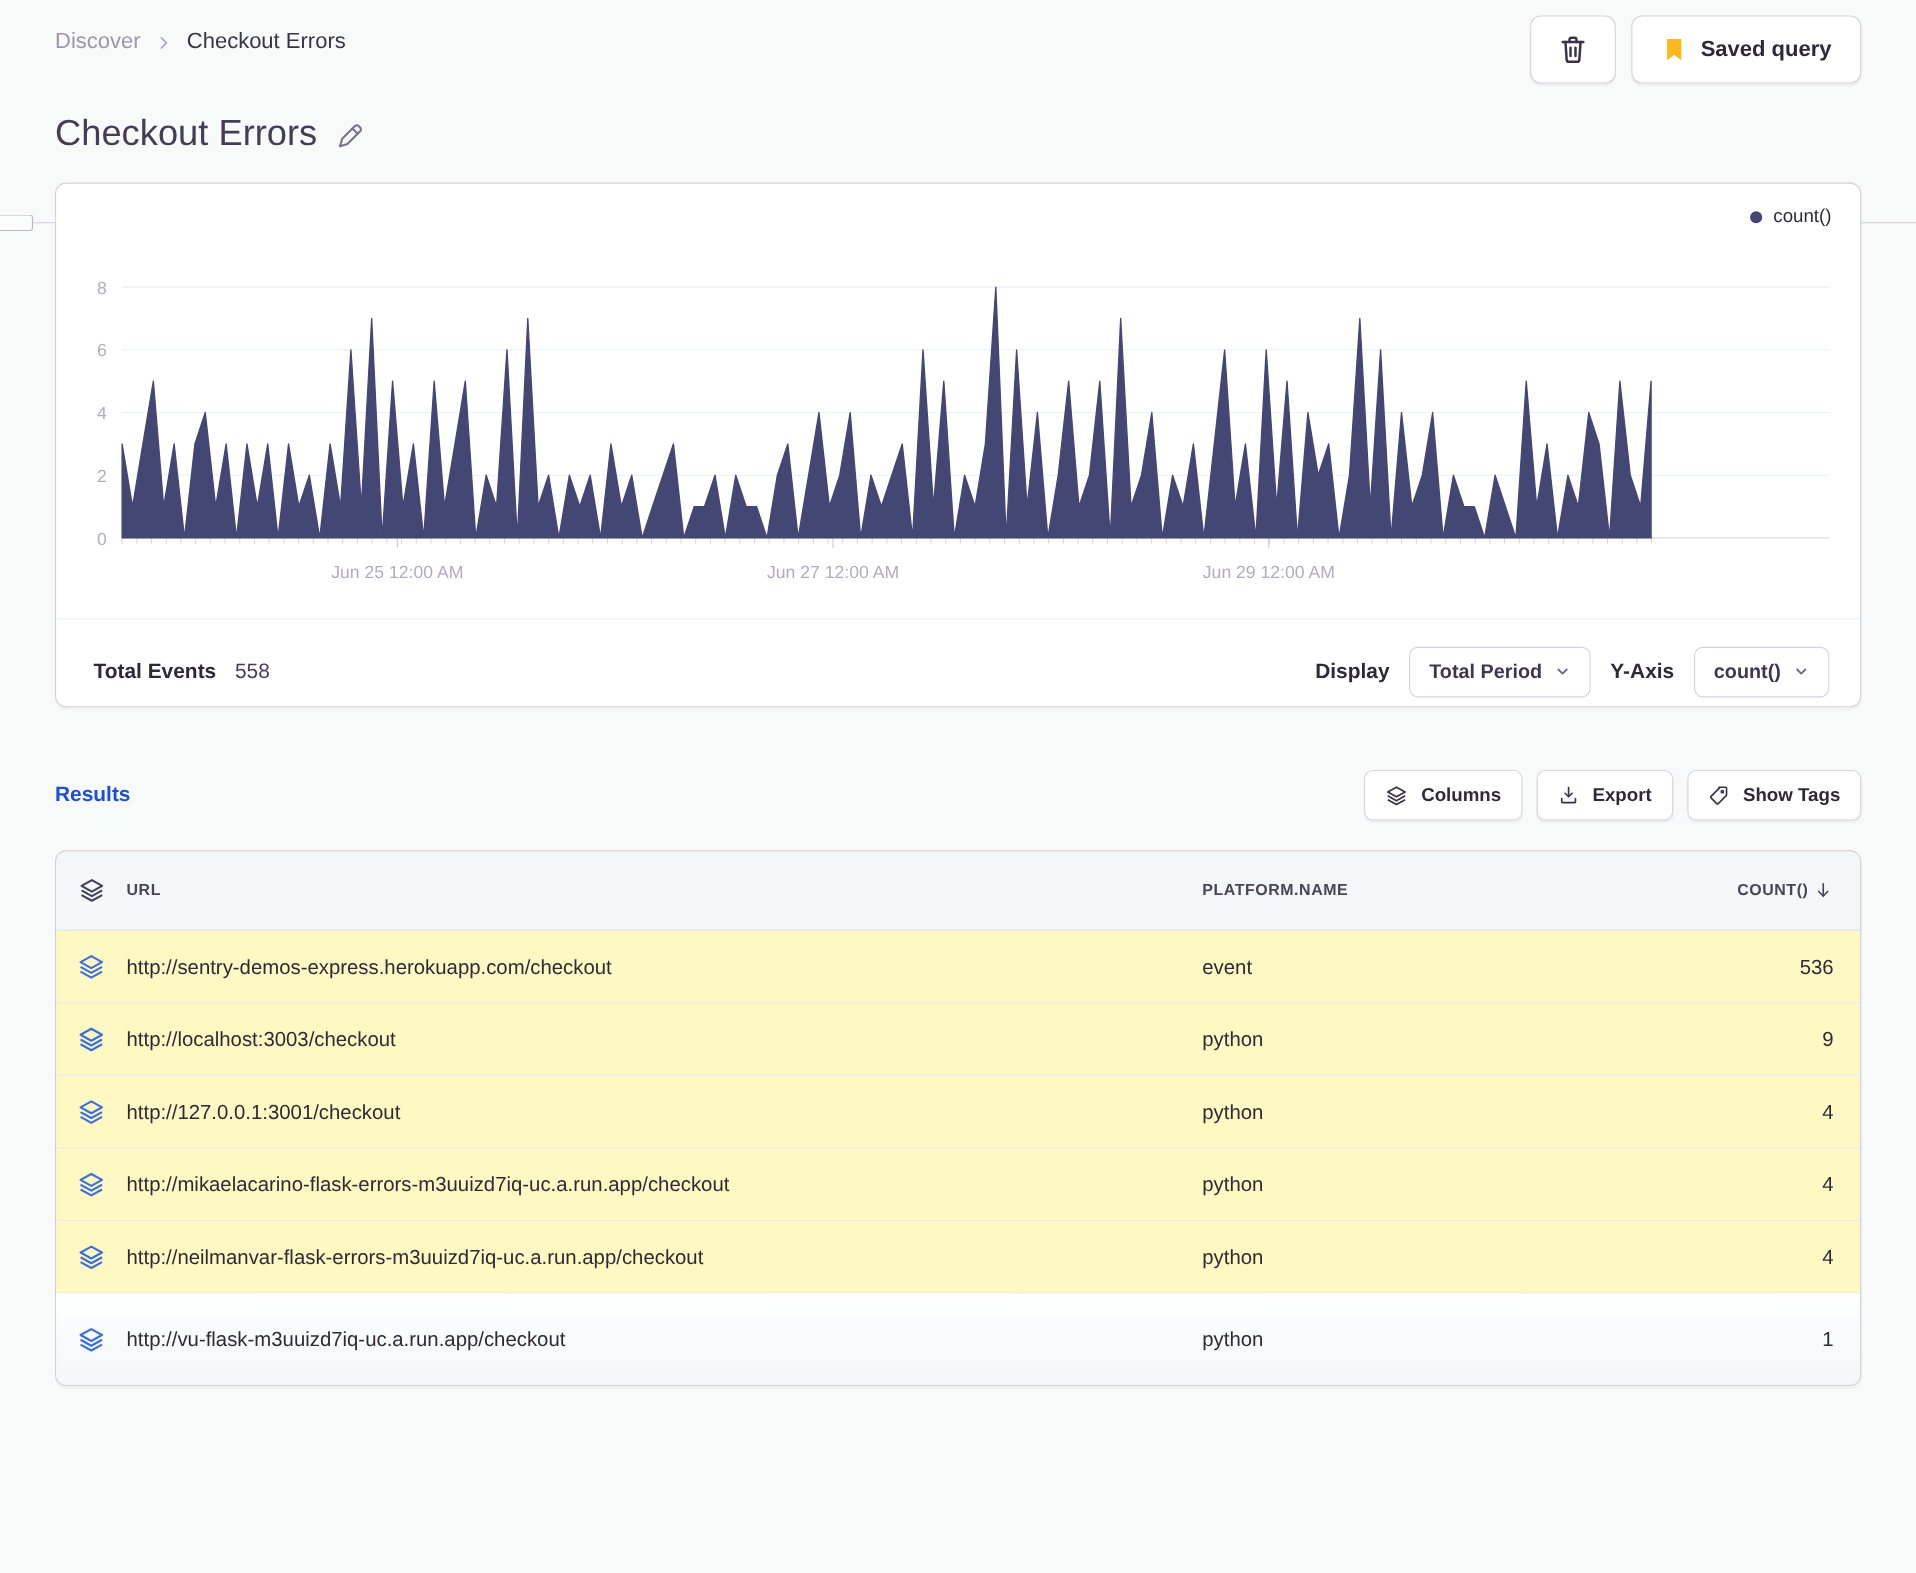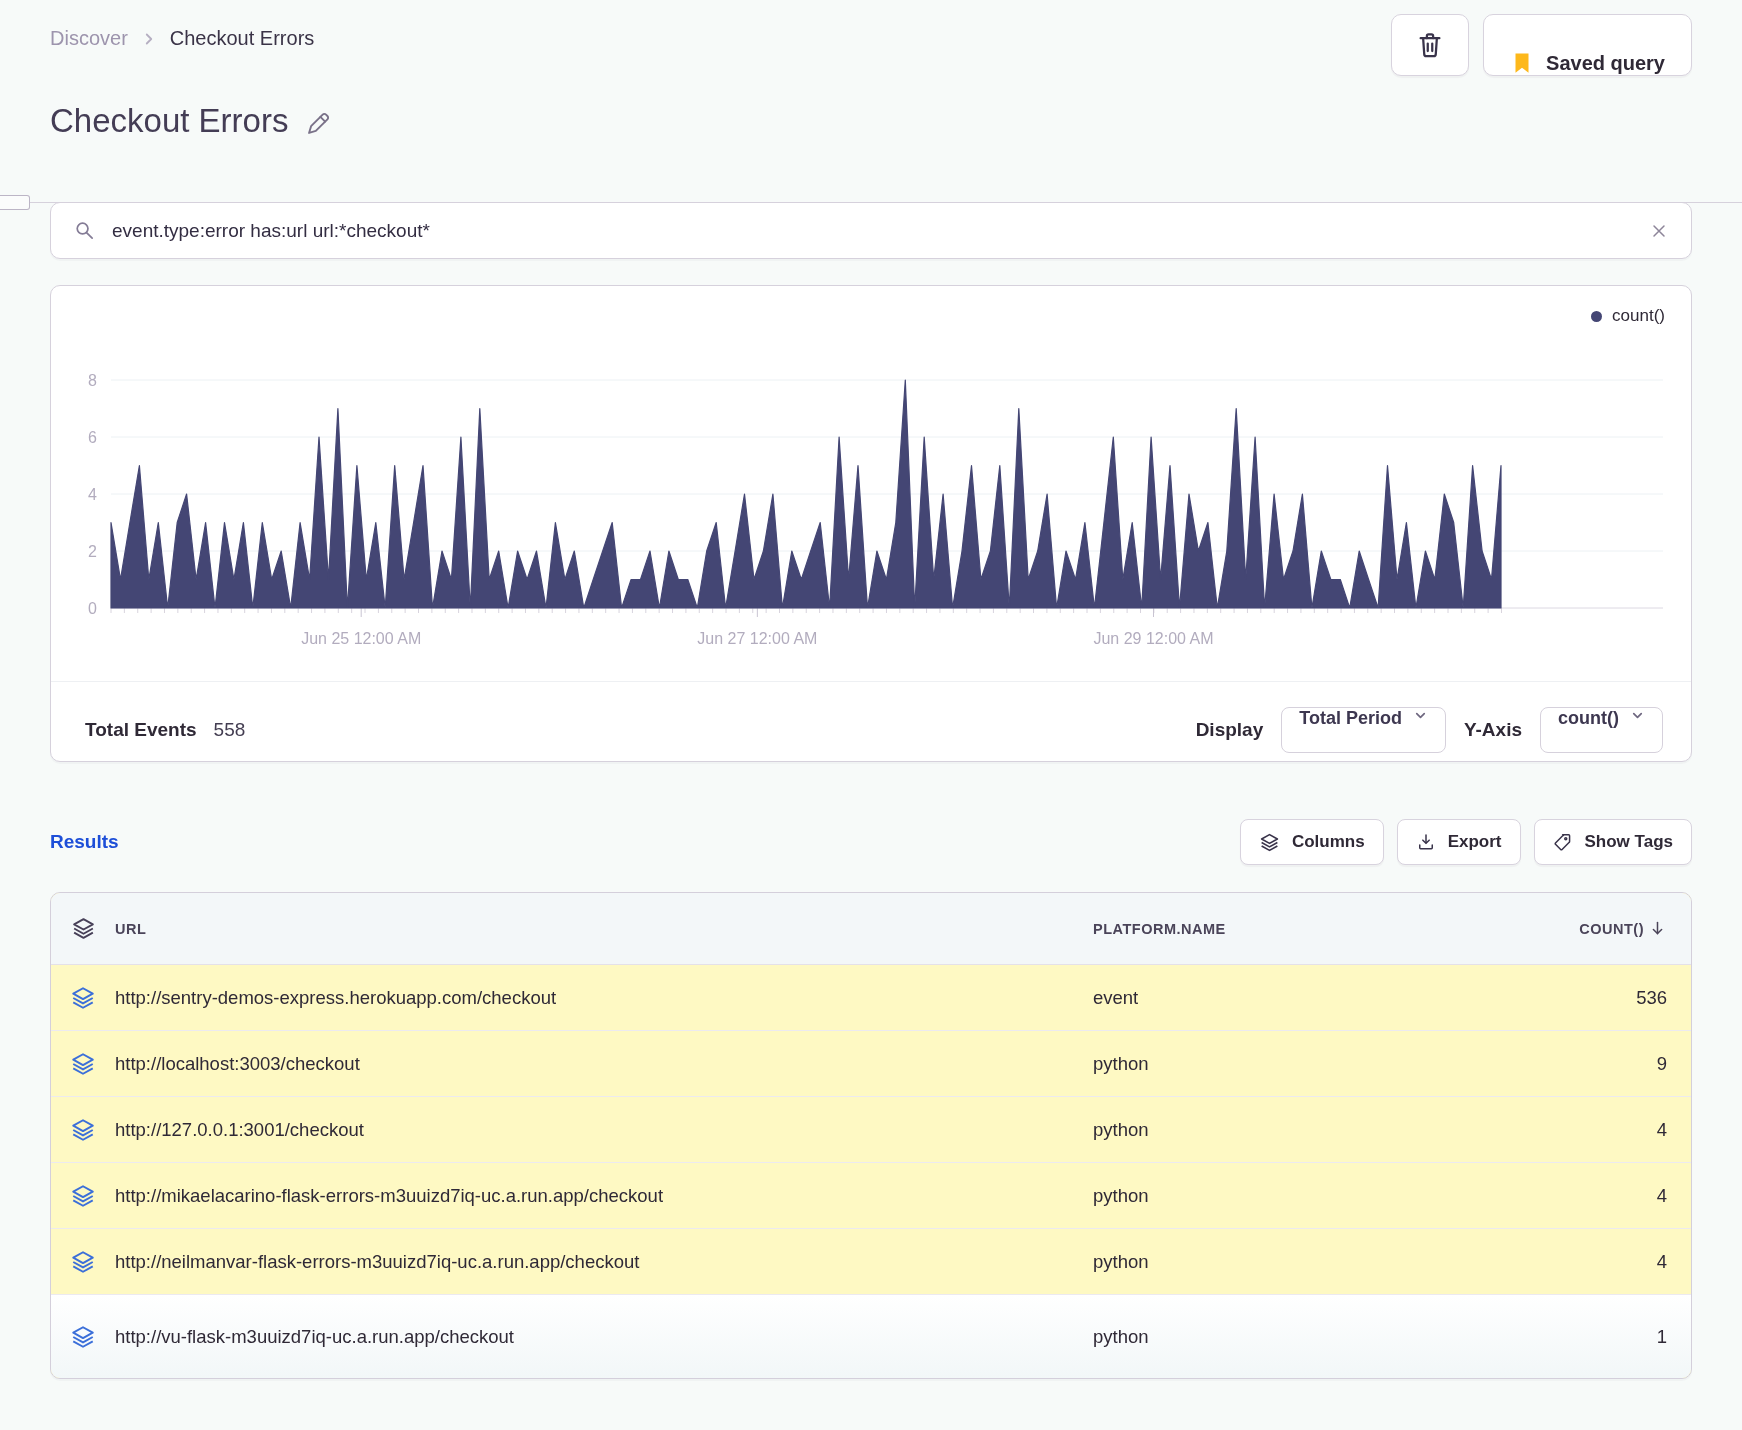--- a/index.html
+++ b/index.html
@@ -17,21 +17,21 @@
   .breadcrumb { padding-top:27px; display:flex; align-items:center; gap:12px; font-size:20px; }
   .crumb-parent { color:#9d94ad; cursor:pointer;text-align:center; }
   .crumb-current { color:#3a3347; }
   .top-actions { position:absolute; top:14px; right:0; display:flex; gap:14px; }
   .btn {
     background:#fff; border:1px solid #d8d3de; border-radius:10px;
     display:inline-flex; align-items:center; justify-content:center; gap:12px;
     box-shadow:0 2px 1px rgba(43,34,51,0.04); cursor:pointer; color:#2f2936;
   }
   .btn-trash { width:78px; height:62px; color:#39334a; }
-  .btn-saved { height:62px; padding:0 26px; font-size:20px; font-weight:700;align-items:flex-end; }
+  .btn-saved { height:62px; padding:0 26px; font-size:20px; font-weight:700; }
   .page-title { margin-top:52px; display:flex; align-items:center; gap:16px;
     font-size:33px; font-weight:500; color:#443d55; }
   .edit-icon { color:#7a7289; cursor:pointer; margin-top:6px; }
 
   
   .page-divider { position:absolute; left:0; right:0; top:202px; height:1px; background:#d6d1dc; }
   .divider-handle { position:absolute; left:0; top:-7px; width:30px; height:15px;
     background:#fbfcfc; border:1px solid #bcb5c6; border-left:none; border-radius:0 3px 3px 0; cursor:pointer; }
 
   
@@ -51,21 +51,21 @@
   #chart-svg { display:block; }
   #chart-svg text { font-family:"Liberation Sans","DejaVu Sans",sans-serif; font-size:16px; fill:#b2acbe; }
   .chart-footer { position:absolute; left:0; right:0; bottom:0; height:80px;
     border-top:1px solid #eef0f3; display:flex; align-items:center; padding:16px 28px 0 34px; }
   .total { display:flex; align-items:baseline; gap:17px; font-size:19px; }
   .total-label { font-weight:700; color:#2f2936; }
   .total-value { color:#433d51; }
   .footer-controls { margin-left:auto; display:flex; align-items:center; gap:18px; }
   .control-label { font-size:19px; font-weight:700; color:#2f2936; }
   .select-btn { height:46px; padding:0 17px; background:#fff; border:1px solid #d6d1dc;
-    border-radius:8px; display:flex; gap:11px; font-size:18px;
+    border-radius:8px; display:flex; align-items:center; gap:11px; font-size:18px;
     font-weight:600; color:#3d3750; cursor:pointer; }
 
   
   .results-row { margin-top:56px; display:flex; align-items:center; height:48px; }
   .results-title { font-size:19px; font-weight:700; color:#1d4ed8; }
   .results-actions { margin-left:auto; display:flex; gap:13px; }
   .btn-small { height:46px; padding:0 18px; border-radius:8px; font-size:17px; font-weight:700; }
 
   
   .table { margin-top:26px; background:#fef9c3; border:1px solid #d4cfdb; border-radius:10px;
@@ -128,34 +128,20 @@
       <span>Checkout Errors</span>
       <span class="edit-icon" style="display:flex;">
         <svg width="27" height="27" viewBox="0 0 24 24" fill="none" stroke="currentColor" stroke-width="1.7" stroke-linecap="round" stroke-linejoin="round">
           <path d="M4.5 19.5l1.8-6L16.6 3.2a2.1 2.1 0 0 1 3 0l1.2 1.2a2.1 2.1 0 0 1 0 3L10.5 17.7l-6 1.8Z"></path>
           <path d="M14.6 5.2l4.2 4.2"></path>
         </svg>
       </span>
     </div>
   </div>
 
-  <div class="search-bar">
-    <span style="display:flex;">
-      <svg width="23" height="23" viewBox="0 0 24 24" fill="none" stroke="#847c96" stroke-width="1.8" stroke-linecap="round">
-          <circle cx="10" cy="10" r="5.6"></circle>
-          <path d="M14.4 14.4 20 20"></path>
-        </svg>
-    </span>
-    <input class="search-input" spellcheck="false" value="event.type:error has:url url:*checkout*" style="">
-    <span class="icon-btn">
-      <svg width="20" height="20" viewBox="0 0 24 24" fill="none" stroke="#8d8599" stroke-width="1.8" stroke-linecap="round">
-          <path d="M6 6l12 12M18 6L6 18"></path>
-        </svg>
-    </span>
-  </div>
 
   <div class="chart-panel">
     <div class="legend">
       <span class="legend-dot" style="background: rgb(68, 70, 116);"></span>
       <span>count()</span>
     </div>
     <svg id="chart-svg" width="1640" height="378" viewBox="0 0 1640 378">
         <text x="46" y="328" text-anchor="end">0</text>
         <line x1="60" y1="265" x2="1612" y2="265" stroke="#ecf1f4" stroke-width="1"></line>
         <text x="46" y="271" text-anchor="end">2</text>

